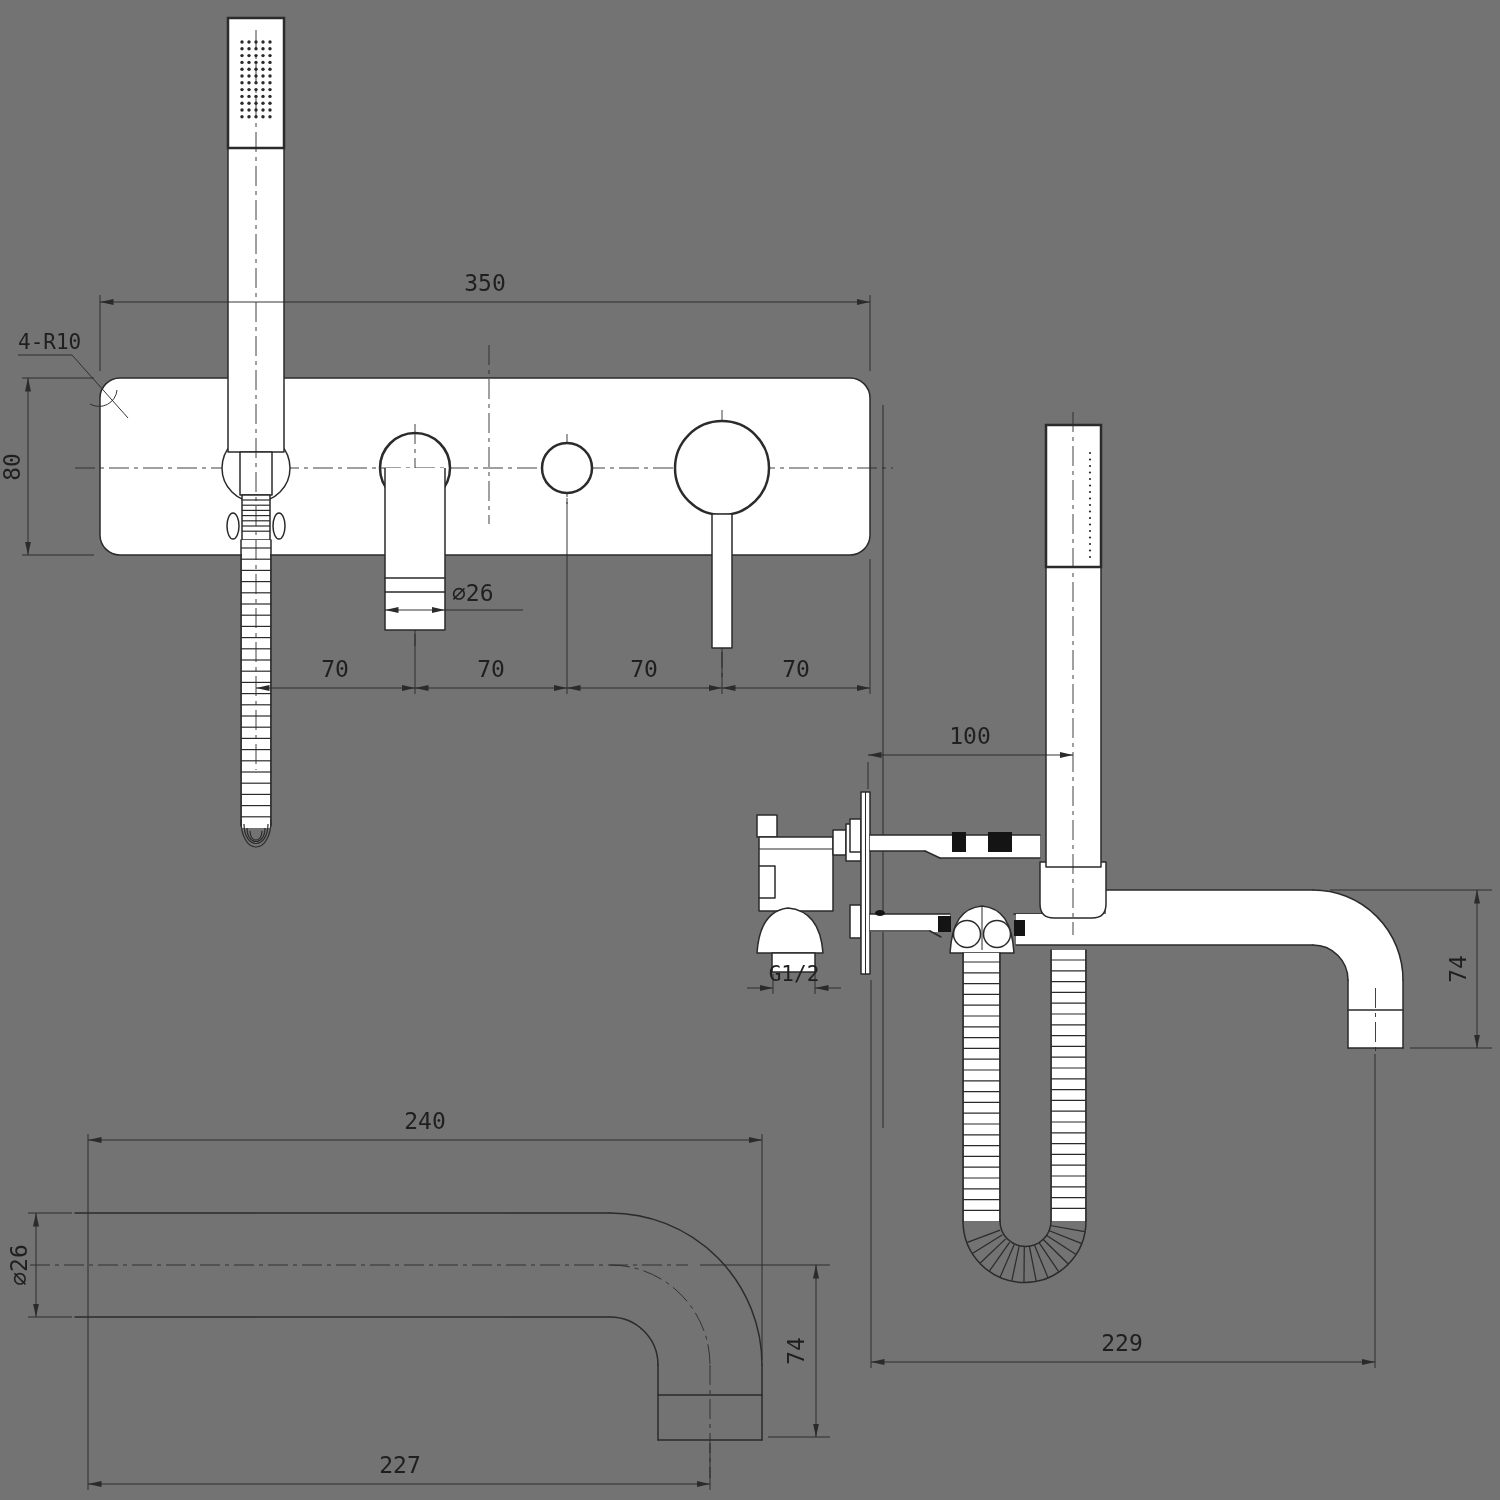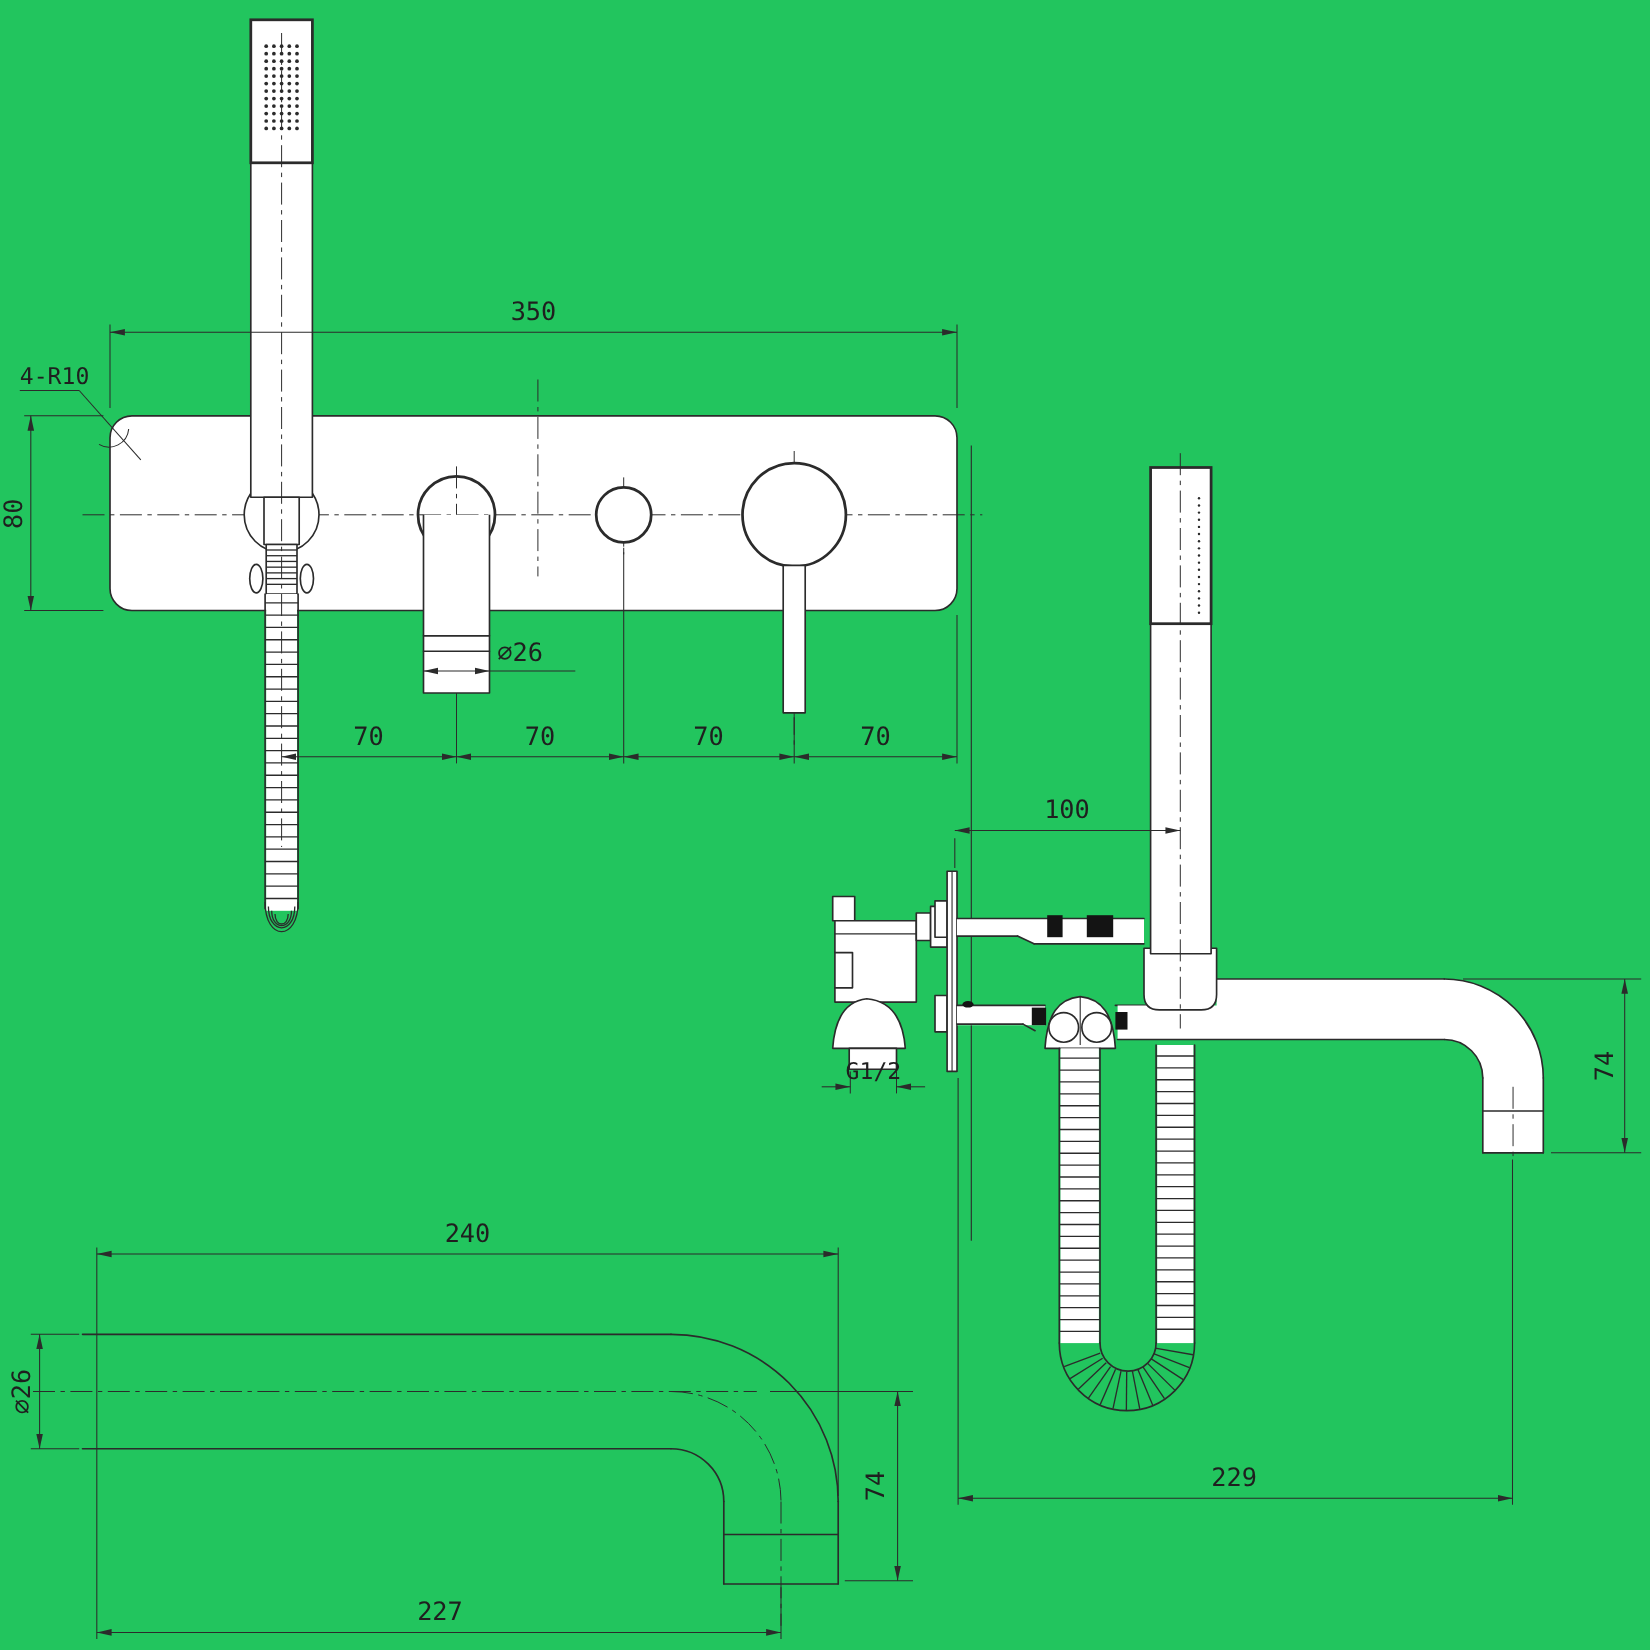--- a/index.html
+++ b/index.html
@@ -1,16 +1,16 @@
 <!DOCTYPE html>
 <html><head>
 <meta charset="utf-8">
 <style>
   html,body{margin:0;padding:0;background:#ffffff;}
-  .stage{position:relative;width:1500px;height:1500px;background:#22c55e;overflow:hidden;}
+  .stage{position:relative;width:1500px;height:1500px;background:#737373;overflow:hidden;}
   svg{display:block;}
   .ol  {fill:none;stroke:#2b2b2b;stroke-width:1.5;stroke-linejoin:round;stroke-linecap:round;}
   .bold{stroke-width:2.5;}
   .fillw {fill:#ffffff;stroke:#2b2b2b;stroke-width:1.5;stroke-linejoin:round;}
   .fillw2{fill:#ffffff;stroke:#2b2b2b;stroke-width:2.5;}
   .thin{fill:none;stroke:#2b2b2b;stroke-width:1;}
   .cl  {fill:none;stroke:#2b2b2b;stroke-width:.9;stroke-dasharray:20 5 4 5;}
   .dim {fill:none;stroke:#2b2b2b;stroke-width:.95;}
   .blk {fill:#141414;stroke:none;}
   .rib {fill:none;stroke:#2b2b2b;stroke-width:1.2;}

